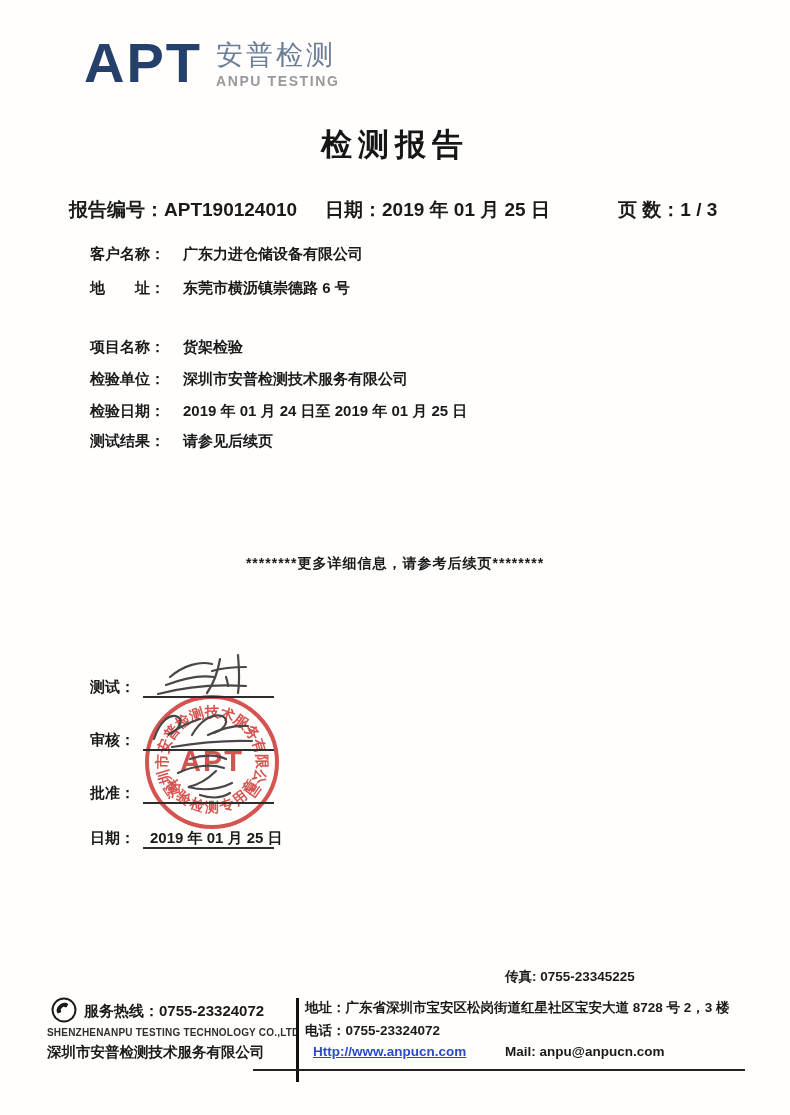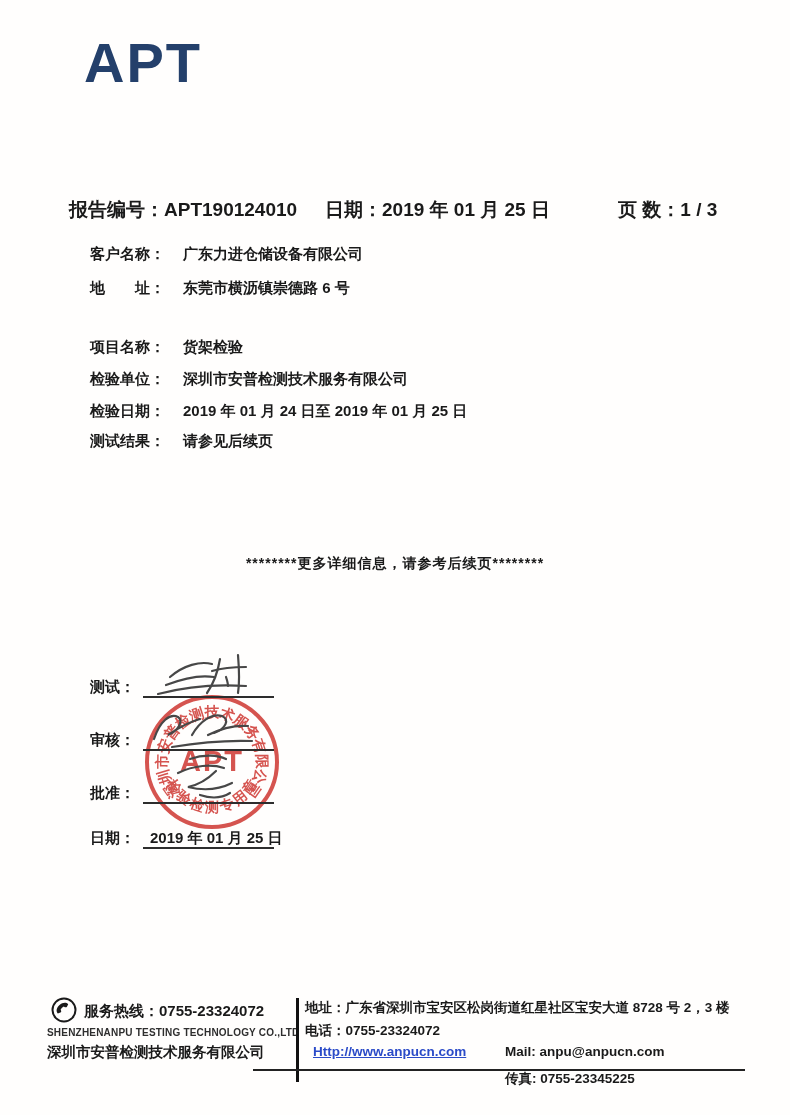--- a/index.html
+++ b/index.html
@@ -81,34 +81,39 @@
   .sig-approve { left:160px; top:749px; }
   
   .footer-phone-icon { position:absolute; left:50px; top:996px; width:28px; height:28px; }
   .footer-hotline { position:absolute; left:84px; top:1002px; font-size:15px; font-weight:700; white-space:nowrap; }
   .footer-co-en { position:absolute; left:47px; top:1027px; font-size:10px; font-weight:700; color:#2e2e2e; letter-spacing:0.2px; white-space:nowrap; }
   .footer-co-cn { position:absolute; left:47px; top:1043px; font-size:14.5px; font-weight:700; white-space:nowrap; }
   .footer-divider { position:absolute; left:296px; top:998px; width:3px; height:84px; background:#111; }
   .f-row { position:absolute; font-size:13.5px; font-weight:700; white-space:nowrap; }
   .f-addr { left:305px; top:999px; }
   .f-tel  { left:305px; top:1022px; }
-  .f-fax  { left:505px; top:1070px; }
+  .f-fax  { left:505px; top:968px; }
   .f-web  { left:305px; top:1044px; color:#2b4bc8; text-decoration:underline;padding-left:8px; }
   .f-mail { left:505px; top:1044px; }
   .footer-rule { position:absolute; left:253px; top:1069px; width:492px; height:2px; background:#222; }
 </style>
 </head>
 <body>
 
 <div class="page">
 
   <div class="logo">
     <span class="logo-abbr">APT</span>
-  </div>
-
+    <div class="logo-right">
+      <span class="logo-cn">安普检测</span>
+      <span class="logo-en">ANPU TESTING</span>
+    </div>
+  </div>
+
+  <div class="title">检测报告</div>
 
   <div class="meta-item meta-report">
     <span>报告编号：</span><span>APT190124010</span>
   </div>
   <div class="meta-item meta-date">
     <span>日期：</span><span>2019 年 01 月 25 日</span>
   </div>
   <div class="meta-item meta-pages">
     <span>页 数：</span><span>1 / 3</span>
   </div>

